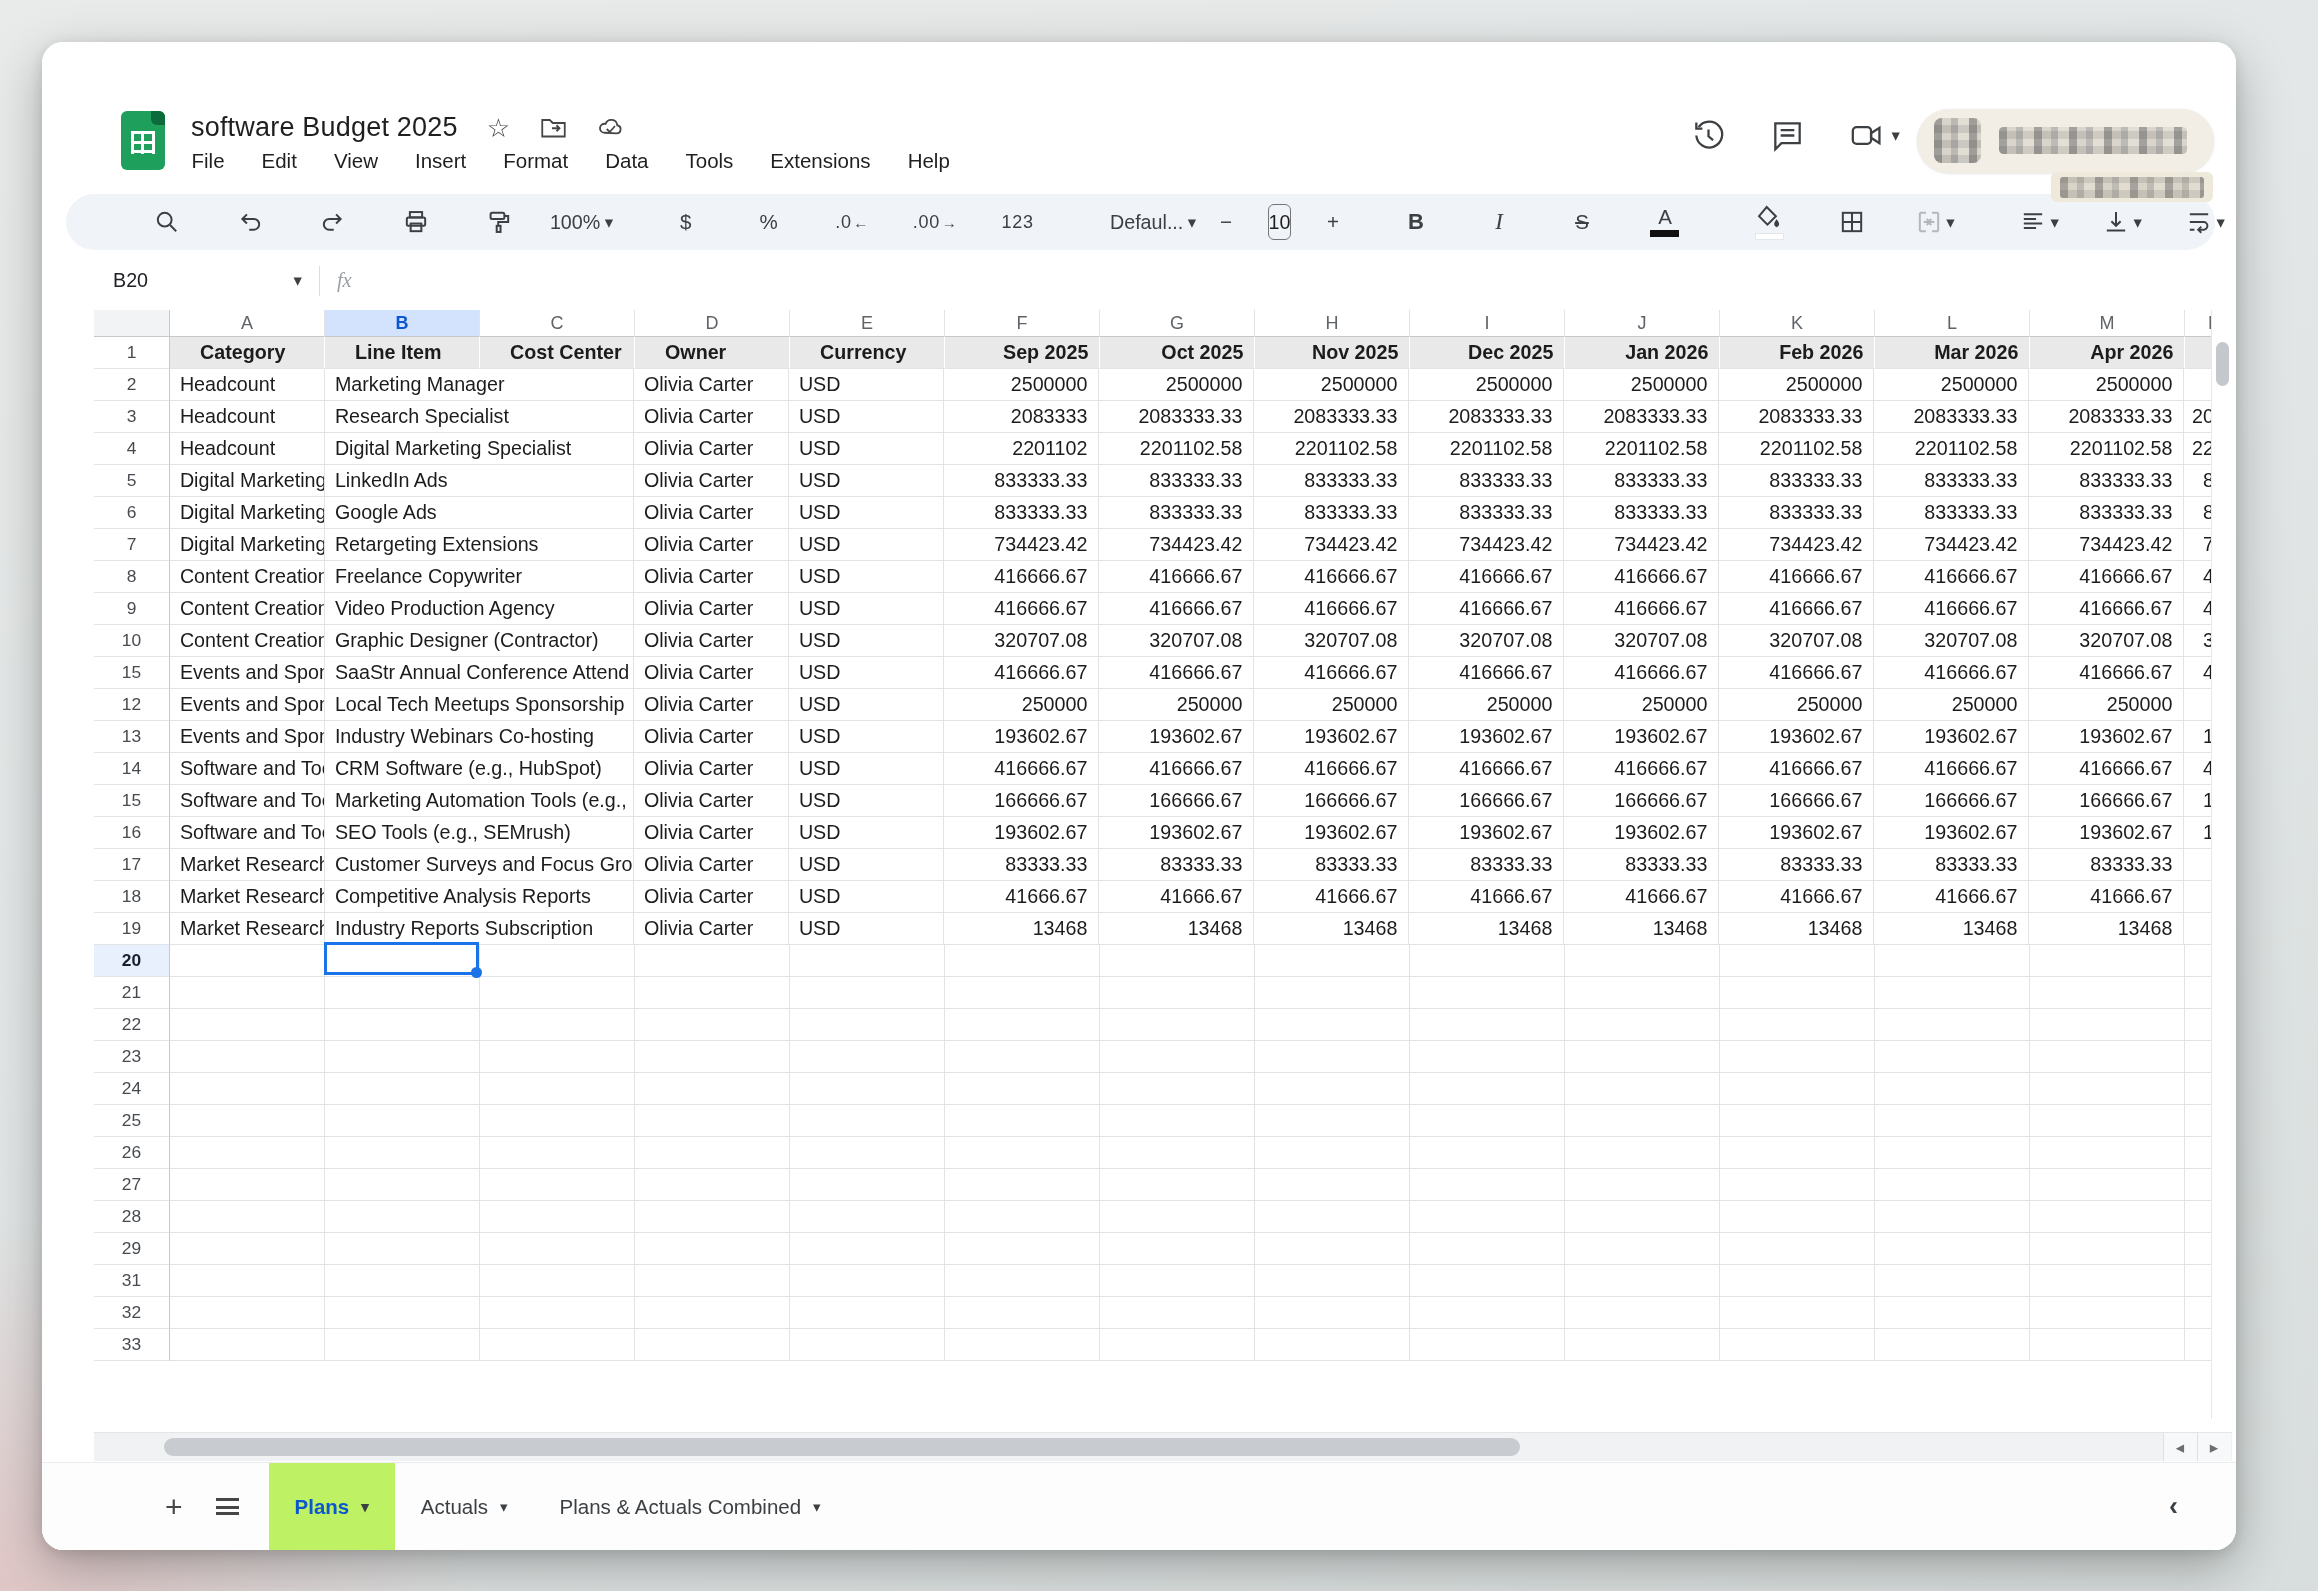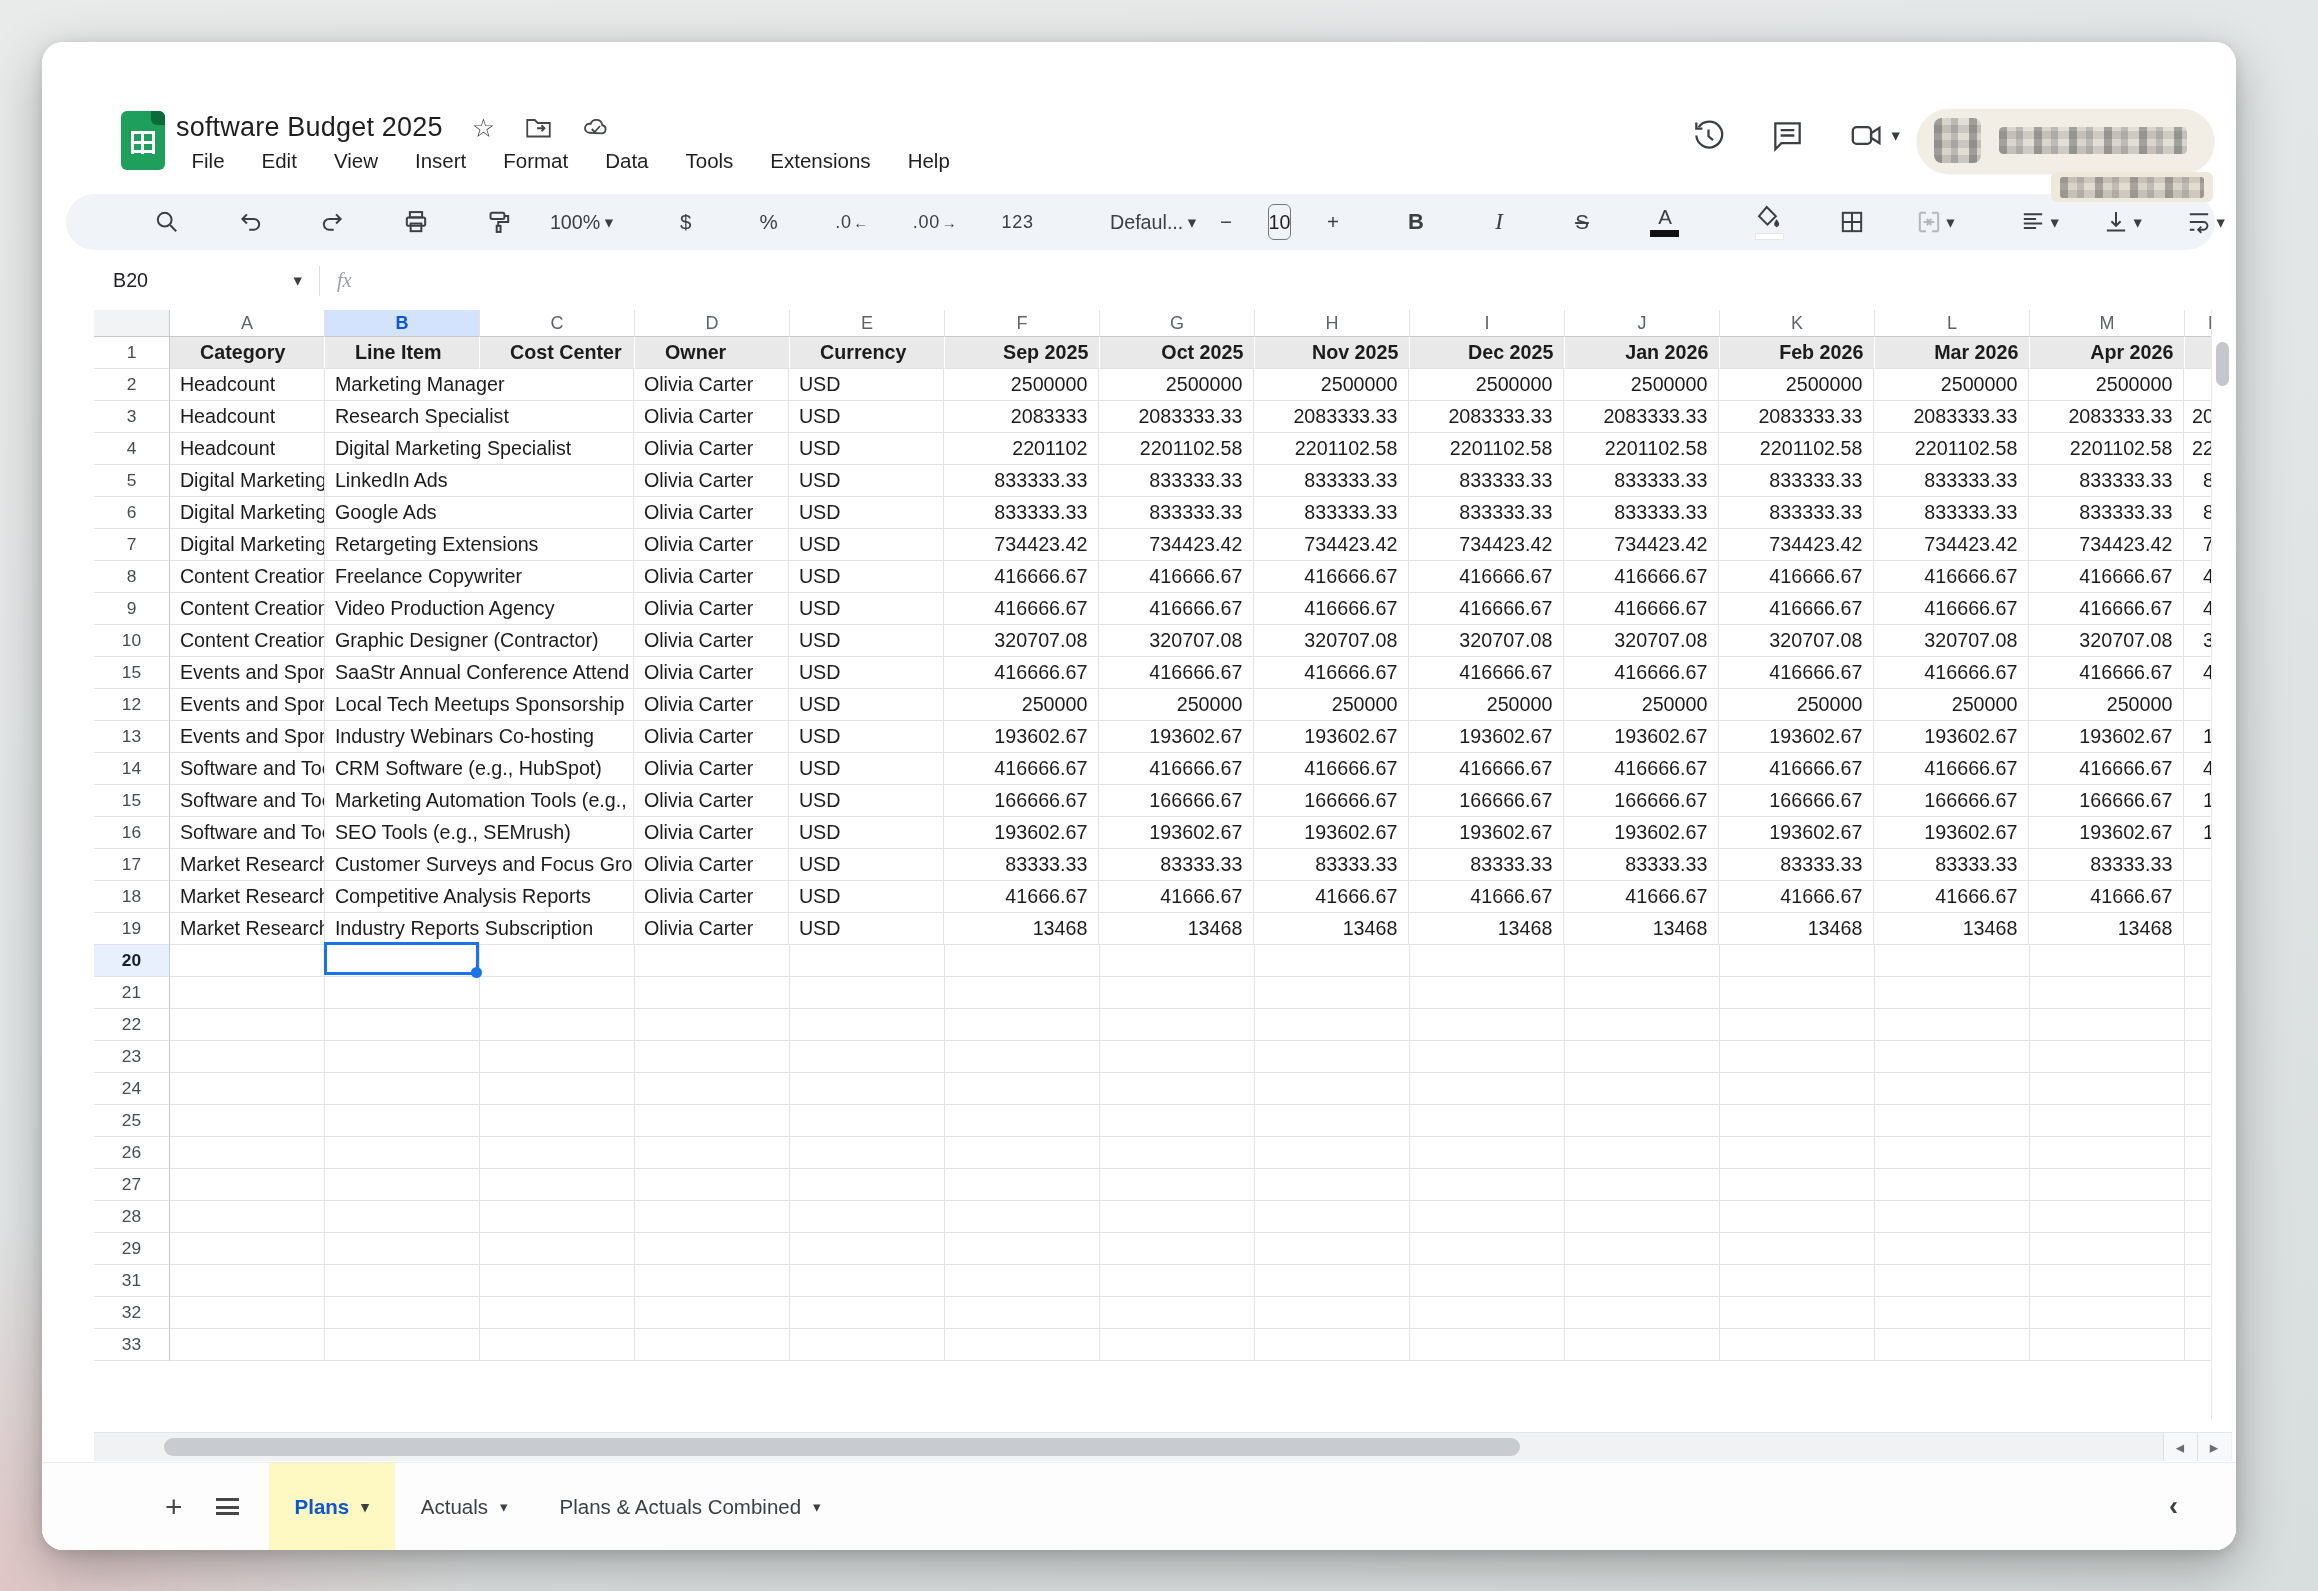--- a/index.html
+++ b/index.html
@@ -18,21 +18,21 @@
   .logo { position:absolute; left:79px; top:69px; width:44px; height:59px; background:#1ea05c; border-radius:6px; }
   .logo .fold { position:absolute; right:0; top:0; width:13.6px; height:13.6px; background:#0d6b3b; border-radius:0 6px 0 6px; }
   .logo .cells { position:absolute; left:9.9px; top:19.7px; width:24px; height:23px;
      background:
        linear-gradient(#fff,#fff) 0 0/24px 3px no-repeat,
        linear-gradient(#fff,#fff) 0 9.9px/24px 3px no-repeat,
        linear-gradient(#fff,#fff) 0 19.7px/24px 3px no-repeat,
        linear-gradient(#fff,#fff) 0 0/3px 23px no-repeat,
        linear-gradient(#fff,#fff) 10.6px 0/3px 23px no-repeat,
        linear-gradient(#fff,#fff) 21px 0/3px 23px no-repeat; }
-  .title-row { position:absolute; left:134px; top:70px; display:flex; align-items:center; gap:29px;justify-content:center; }
+  .title-row { position:absolute; left:149px; top:70px; display:flex; align-items:center; gap:29px;justify-content:center; }
   .doc-title { font-size:27px; font-weight:500; color:#1f1f1f; letter-spacing:0.2px; }
   .title-icons { display:flex; align-items:center; gap:30px; color:#444746; }
   .t-icon { font-size:26px; line-height:1; }
   .t-svg { width:27px; height:27px; stroke:#444746; fill:none; stroke-width:2.4; }
   .menu-row { position:absolute; left:145px; top:105px; display:flex; gap:28px; }
   .menu-item { font-size:20.5px; color:#1f1f1f; padding:2.3px 4.5px; border-radius:6px; cursor:default; }
   .top-right-icons { position:absolute; top:76px; left:1649px; display:flex; align-items:center; gap:44px; }
   .tr-svg { width:35px; height:35px; stroke:#3c4043; fill:none; stroke-width:3; }
   .caret { font-size:16.7px; color:#3c4043; }
   .share-pill { position:absolute; left:1875px; top:67px; width:297px; height:64px; background:#f2eee6; border-radius:32px;
@@ -100,21 +100,21 @@
   .hthumb { position:absolute; left:70px; top:5.3px; width:1356px; height:18px; background:#c8cbcf; border-radius:9px; }
   .harrows { position:absolute; right:1.5px; top:0; height:100%; display:flex; }
   .harrow { width:34px; height:100%; display:flex; align-items:center; justify-content:center; font-size:16.7px; color:#6b6e71;
     background:#f7f8f9; border-left:0.8px solid #dddfe1; }
   .tabbar { position:absolute; left:0; top:1420px; width:100%; height:88px; background:#fdfdfe; border-top:0.8px solid #ececee; display:flex; align-items:stretch; }
   .tab-actions { display:flex; align-items:center; gap:33px; margin-left:123px; margin-right:30px; }
   .plus-icon { font-size:30px; color:#444746; font-weight:400; line-height:1; }
   .burger { width:23px; height:16.7px; border-top:3px solid #444746; border-bottom:3px solid #444746; position:relative; }
   .burger:before { content:""; position:absolute; left:0; top:5.3px; width:100%; height:3px; background:#444746; }
   .tab { display:flex; align-items:center; gap:12px; padding:0 26px; font-size:20.5px; color:#3c4043; font-weight:500; }
-  .tab.active { background:#fef9c3; color:#0b57d0; font-weight:700; }
+  .tab.active { background:#bef264; color:#0b57d0; font-weight:700; }
   .tab .caret { font-size:15px; }
   .tab-collapse { margin-left:auto; margin-right:58px; align-self:center; font-size:27px; color:#3c4043; font-weight:700; }
 </style>
 </head>
 <body>
 
 <div class="page">
   <div class="card">
 
     <div class="titlebar">

